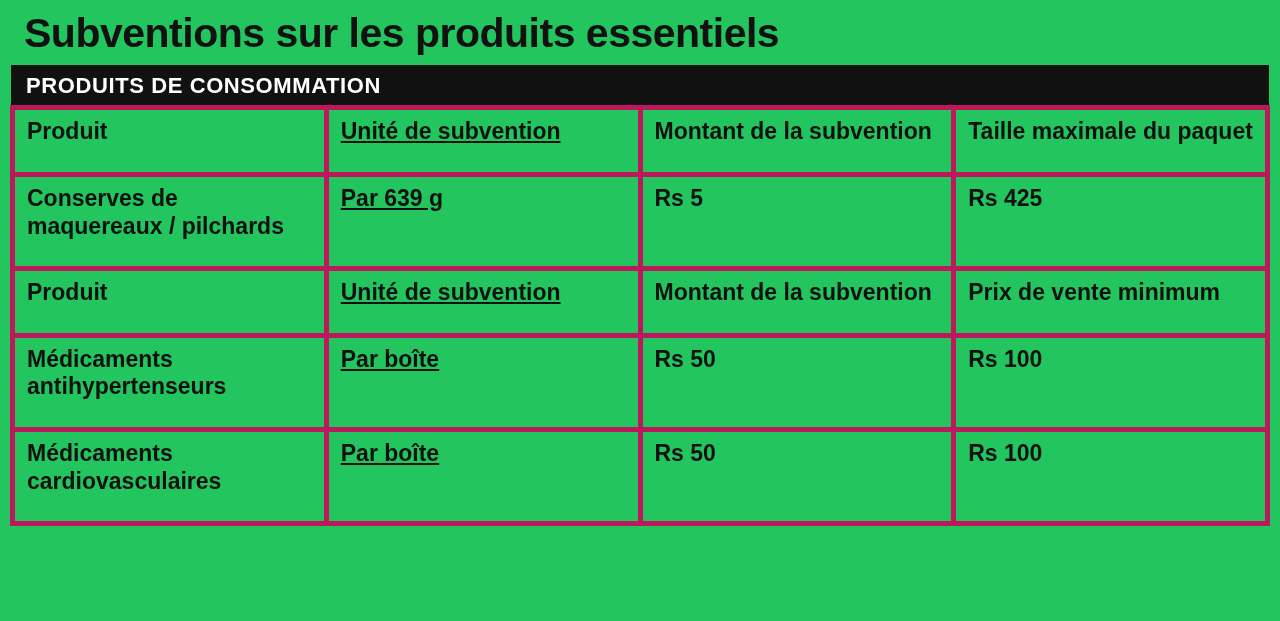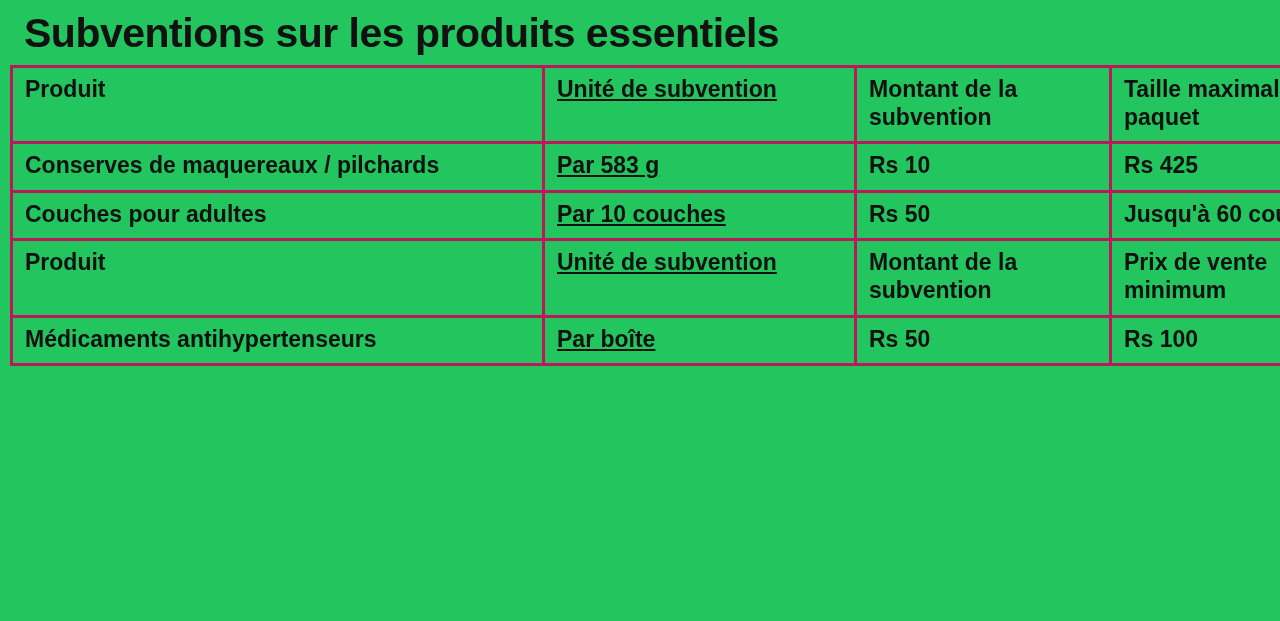--- a/index.html
+++ b/index.html
@@ -29,22 +29,22 @@
     color: #111111;
     padding: 4px 0 10px 14px;
     white-space: nowrap;
   }
   table.grid {
     width: 1260px;
     border-collapse: collapse;
     table-layout: fixed;
   }
   table.grid td {
-    border: 3px solid #be185d;
-    padding: 8px 12px 10px 12px;
+    border: 5px solid #be185d;
+    padding: 8px 12px 26px 12px;
     font-size: 23px;
     font-weight: bold;
     line-height: 1.2;
     vertical-align: top;
     color: #111111;
   }
   td.col-product { width: 505px; }
   td.col-unit    { width: 285px; text-decoration: underline; }
   td.col-amount  { width: 228px; }
   td.col-last    { width: 242px; }
@@ -68,46 +68,49 @@
 </style>
 </head>
 <body>
 
 <div class="page">
 
   <div class="title">Subventions sur les produits essentiels</div>
 
   <table class="grid">
     <tbody>
+      <tr class="section-row">
+        <td colspan="4">PRODUITS DE CONSOMMATION</td>
+      </tr>
       <tr class="header-row">
         <td class="col-product">Produit</td>
         <td class="col-unit">Unité de subvention</td>
         <td class="col-amount">Montant de la subvention</td>
         <td class="col-last">Taille maximale du paquet</td>
       </tr>
       <tr>
         <td class="col-product">Conserves de maquereaux / pilchards</td>
-        <td class="col-unit">Par 583 g</td>
-        <td class="col-amount">Rs 10</td>
+        <td class="col-unit">Par 639 g</td>
+        <td class="col-amount">Rs 5</td>
         <td class="col-last">Rs 425</td>
-      </tr>
-      <tr>
-        <td class="col-product">Couches pour adultes</td>
-        <td class="col-unit">Par 10 couches</td>
-        <td class="col-amount">Rs 50</td>
-        <td class="col-last">Jusqu'à 60 couches</td>
       </tr>
 
       <tr class="header-row">
         <td class="col-product">Produit</td>
         <td class="col-unit">Unité de subvention</td>
         <td class="col-amount">Montant de la subvention</td>
         <td class="col-last">Prix de vente minimum</td>
       </tr>
       <tr>
         <td class="col-product">Médicaments antihypertenseurs</td>
         <td class="col-unit">Par boîte</td>
         <td class="col-amount">Rs 50</td>
         <td class="col-last">Rs 100</td>
       </tr>
+      <tr>
+        <td class="col-product">Médicaments cardiovasculaires</td>
+        <td class="col-unit">Par boîte</td>
+        <td class="col-amount">Rs 50</td>
+        <td class="col-last">Rs 100</td>
+      </tr>
     </tbody>
   </table>
 </div>
 
 </body></html>

